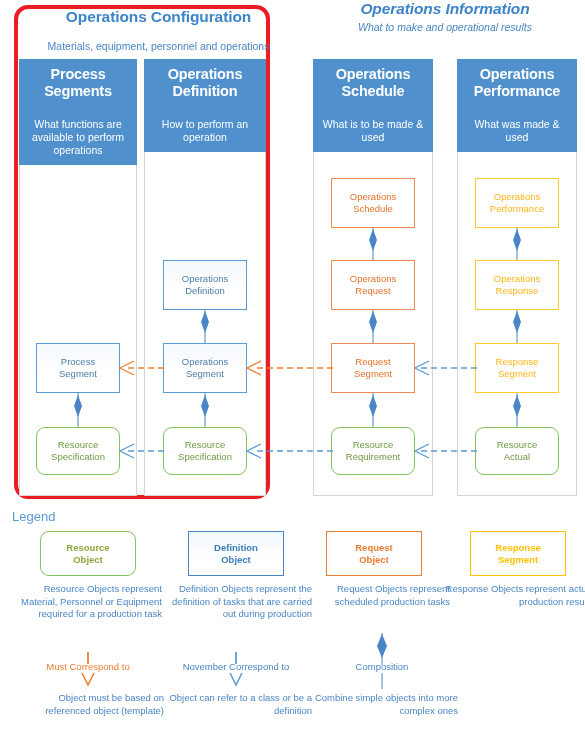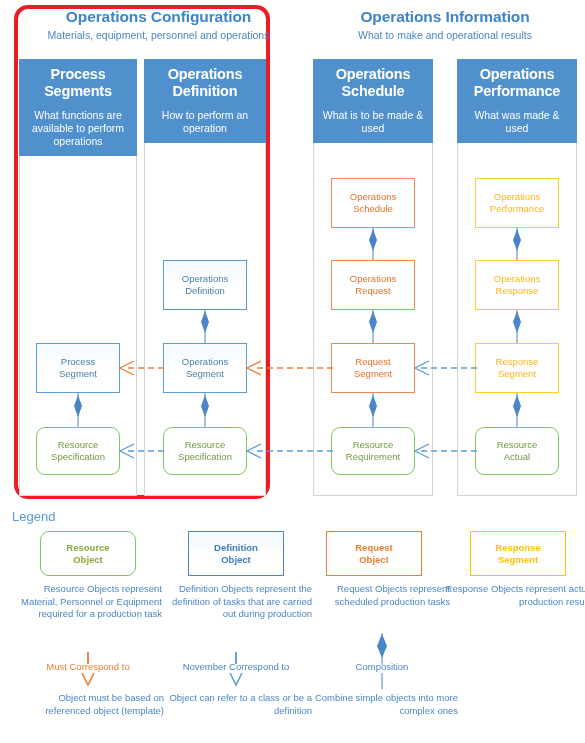--- a/index.html
+++ b/index.html
@@ -44,21 +44,21 @@
     color:#ffffff;
     box-sizing:border-box;
     padding:7px 5px 8px 5px;
     text-align:center;
   }
   .col-head .t{
     font-size:14.5px;font-weight:bold;line-height:17px;
     letter-spacing:-.2px;
   }
   .col-head .s{
-    font-size:10.5px;font-weight:normal;line-height:13px;margin-top:9px;
+    font-size:10.5px;font-weight:normal;line-height:13px;margin-top:18px;
   }
 
   
   .ebox{
     box-sizing:border-box;
     display:flex;align-items:center;justify-content:center;
     text-align:center;
     font-size:9.5px;line-height:12px;
   }
   .ebox.def{
@@ -111,24 +111,24 @@
   .lg-conn-label.orange{color:#ED7D31;}
   .lg-conn-label.blue{color:#4A86C5;}
 </style>
 </head>
 <body>
 
 <div class="abs" id="config-frame"></div>
 
 <div class="abs" style="left:18px;top:8px;width:281px;">
   <div class="group-title">Operations Configuration</div>
-  <div class="group-sub" style="margin-top:3px;">Materials, equipment, personnel and operations</div>
-</div>
-
-<div class="abs" style="left:312px;top:8px;width:266px;">
+  <div class="group-sub" style="margin-top:14px;">Materials, equipment, personnel and operations</div>
+</div>
+
+<div class="abs" style="left:312px;top:0;width:266px;font-style:italic;">
   <div class="group-title">Operations Information</div>
   <div class="group-sub" style="margin-top:3px;">What to make and operational results</div>
 </div>
 
 <div class="abs column" style="left:19px;top:59px;width:118px;height:437px;">
   <div class="col-head">
     <div class="t"><span>Process</span></div>
     <div class="t"><span>Segments</span></div>
     <div class="s">What functions are available to perform operations</div>
   </div>

